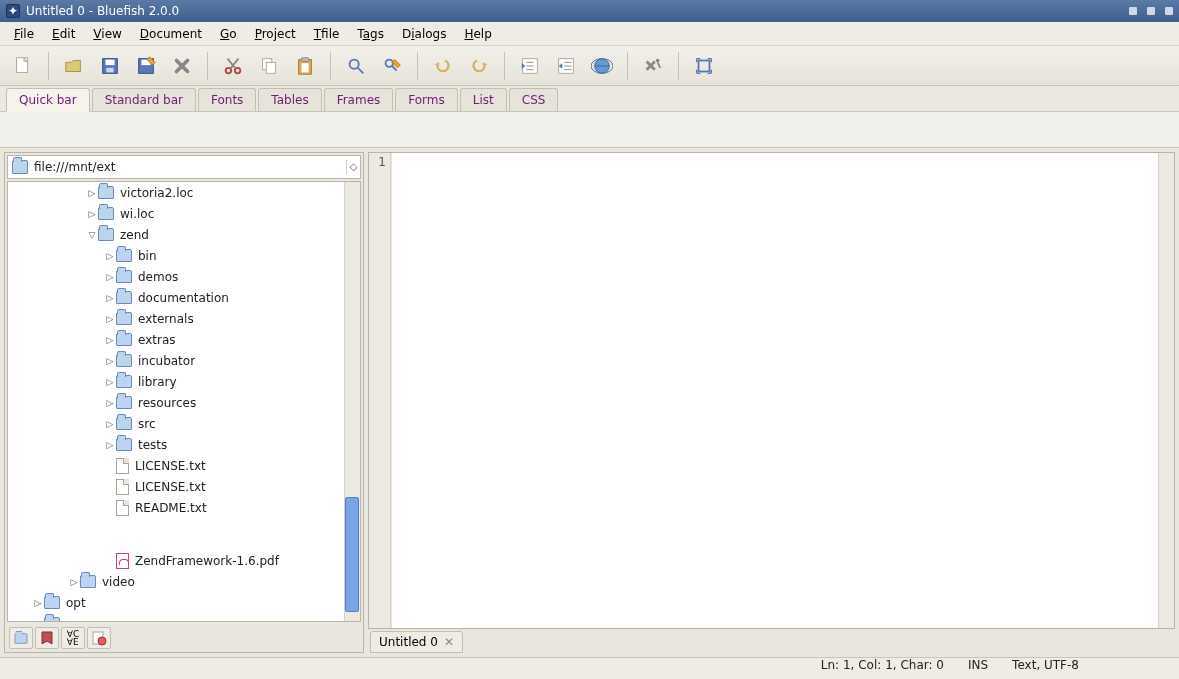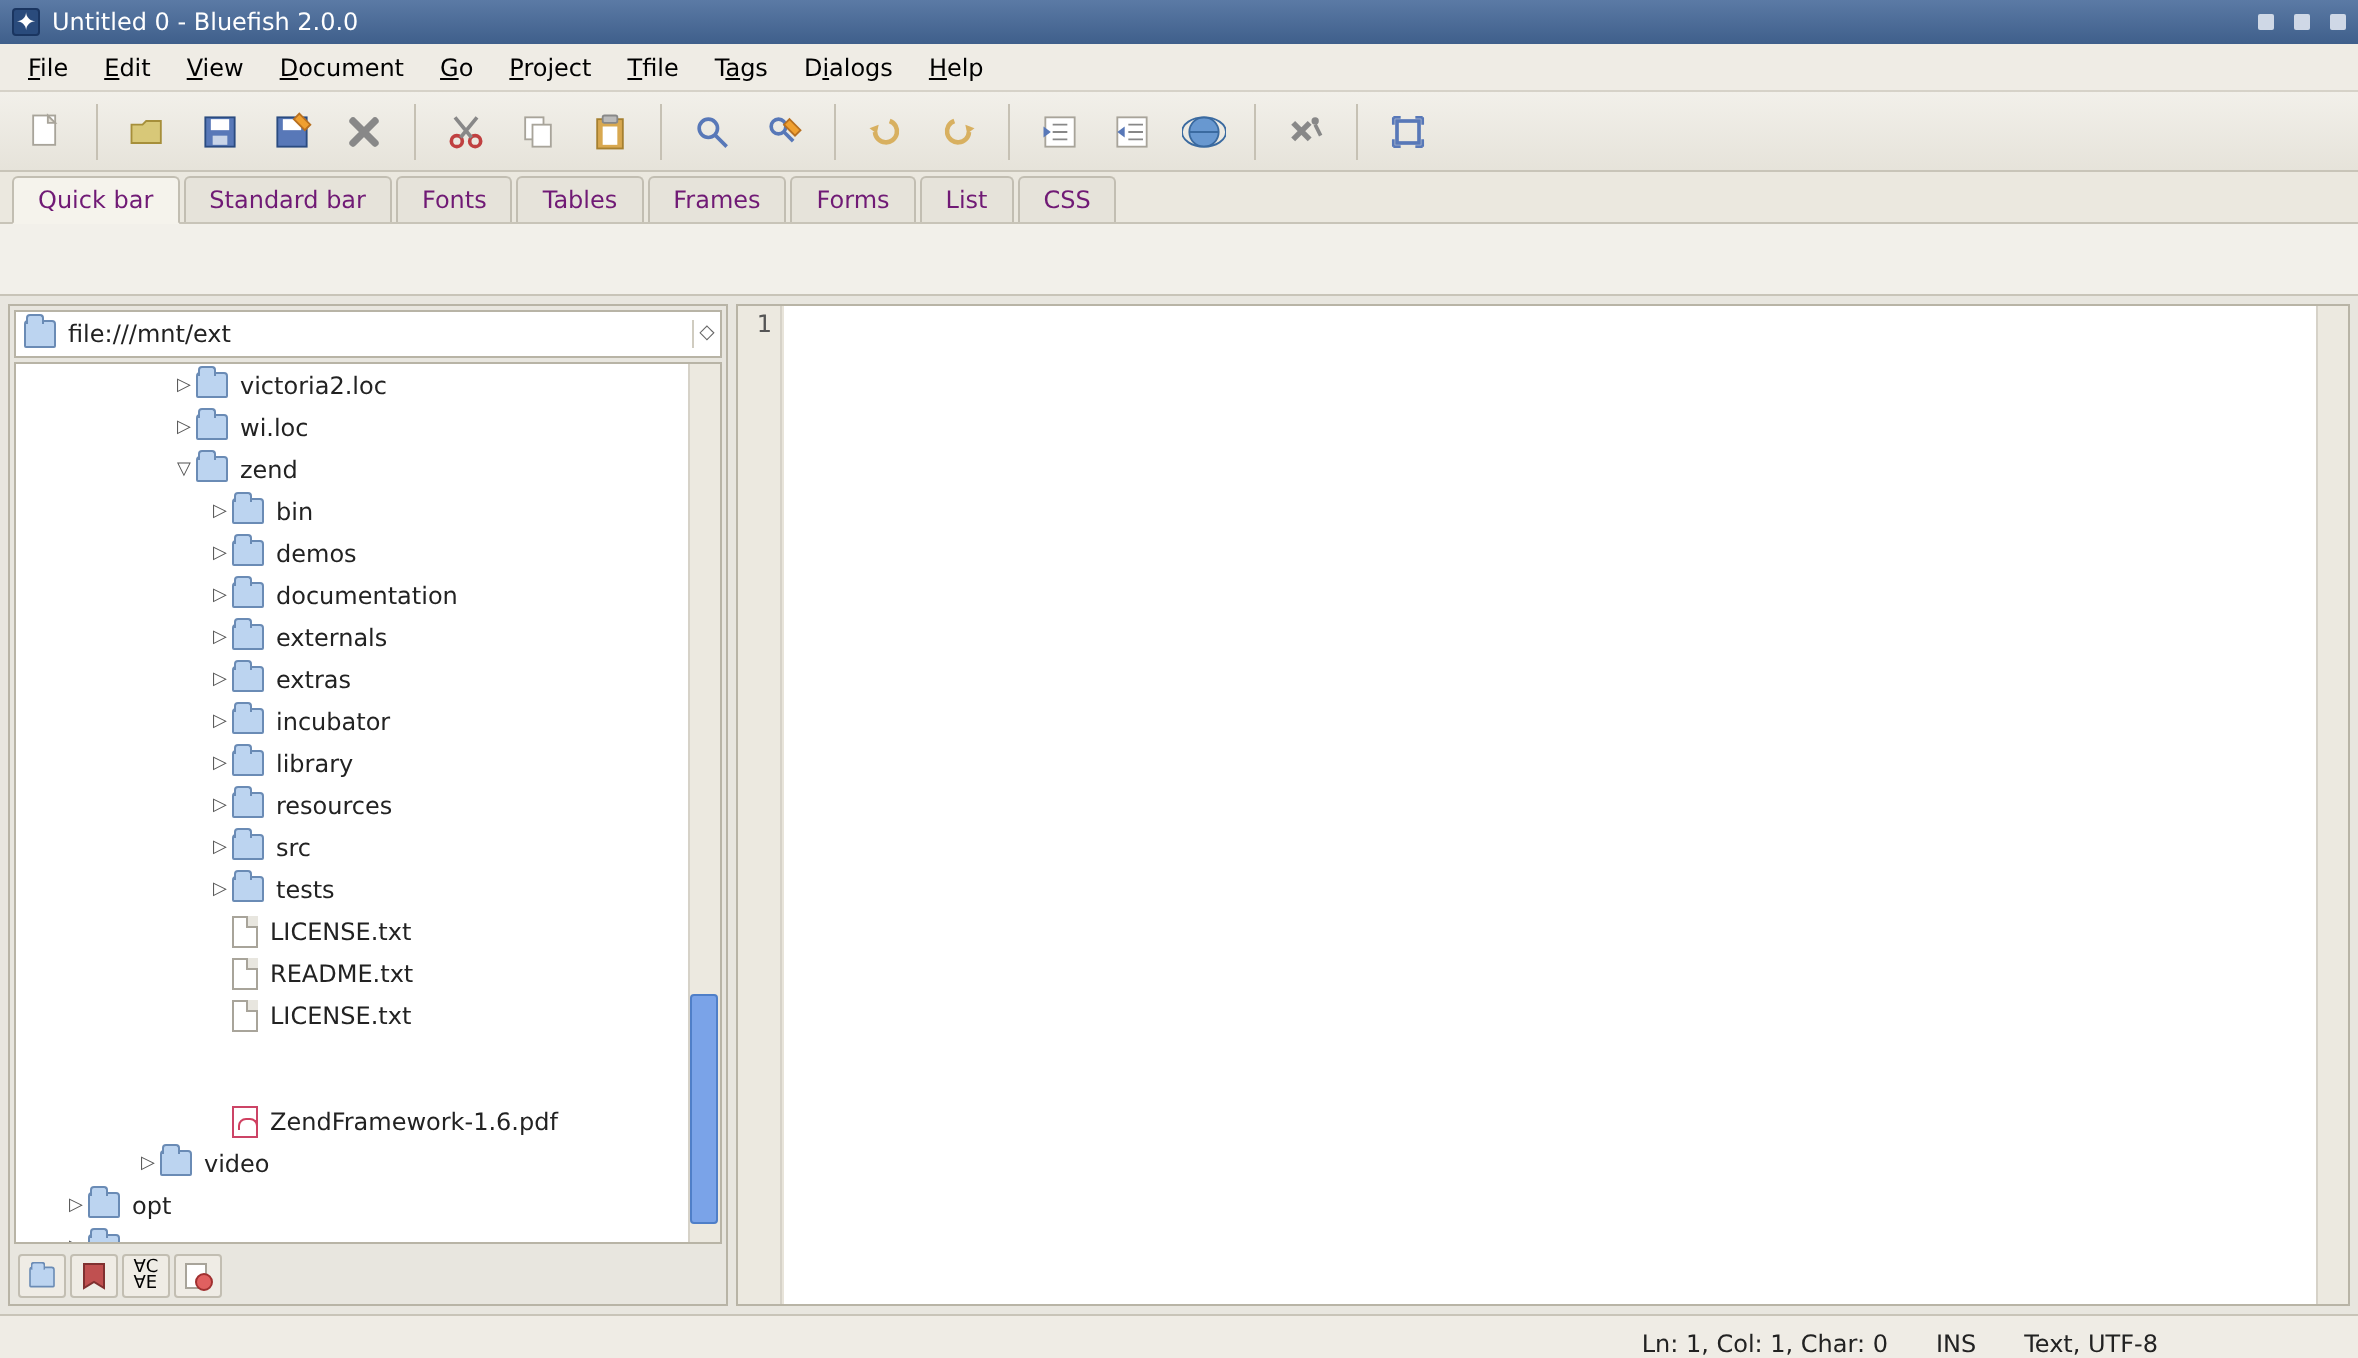--- a/index.html
+++ b/index.html
@@ -64,21 +64,21 @@
 .editor-wrap{ flex:1; display:flex; flex-direction:column; }
 .editor-main { flex:1; display:flex; border:1px solid #b8b4a6; background:#fff; margin:0;}
 .editor-scroll-r { width:16px; background:#ece9e0; border-left:1px solid #d6d2c8;}
 
 
 .doc-tabs { height:24px; display:flex; align-items:center; padding:2px 2px 0 2px; background:#e8e6df;}
 .doc-tab { display:flex; align-items:center; gap:6px; padding:3px 8px; background:#efece5; border:1px solid #c2beb2; border-radius:3px 3px 0 0;}
 .doc-tab .x { color:#888; font-weight:bold; font-size:12px;}
 
 
-.statusbar { height:22px; background:#efece5; border-top:1px solid #c8c4b8; display:flex; align-items:flex-end; font-size:12px; color:#222; padding:0 8px;}
+.statusbar { height:22px; background:#efece5; border-top:1px solid #c8c4b8; display:flex; align-items:flex-start; font-size:12px; color:#222; padding:0 8px;}
 .statusbar .seg { padding:0 12px;}
 .statusbar .spacer { flex:1;}
 </style>
 </head>
 <body>
 
 <div class="titlebar">
   <span class="app-icon">✦</span>
   <span>Untitled 0 - Bluefish 2.0.0</span>
   <div class="win-icons">
@@ -307,26 +307,26 @@
             <span>tests</span>
           </div>
           <div class="tree-row" style="padding-left: 96px;">
             <span class="expander"></span>
             <span class="file-ico"></span>
             <span>LICENSE.txt</span>
           </div>
           <div class="tree-row" style="padding-left: 96px;">
             <span class="expander"></span>
             <span class="file-ico"></span>
-            <span>README.txt</span>
+            <span>LICENSE.txt</span>
           </div>
           <div class="tree-row" style="padding-left: 96px;">
             <span class="expander"></span>
             <span class="file-ico"></span>
-            <span>LICENSE.txt</span>
+            <span>README.txt</span>
           </div>
           <div class="tree-row" style="padding-left: 96px; margin-top: 32px;">
             <span class="expander"></span>
             <span class="pdf-ico"></span>
             <span>ZendFramework-1.6.pdf</span>
           </div>
           <div class="tree-row" style="padding-left: 60px;">
             <span class="expander">▷</span>
             <span class="folder-ico"></span>
             <span>video</span>
@@ -370,20 +370,26 @@
           </svg>
         </div>
     </div>
   </div>
 
   <div class="editor-wrap">
     <div class="editor-main">
       <div class="gutter"><span>1</span></div>
       <div class="editor-text"></div>
       <div class="editor-scroll-r"></div>
+    </div>
+    <div class="doc-tabs">
+      <div class="doc-tab">
+        <span>Untitled 0</span>
+        <span class="x">✕</span>
+      </div>
     </div>
   </div>
 
 </div>
 
 <div class="statusbar">
   <div class="spacer"></div>
   <div class="seg">Ln: 1, Col: 1, Char: 0</div>
   <div class="seg">INS</div>
   <div class="seg">Text, UTF-8</div>

